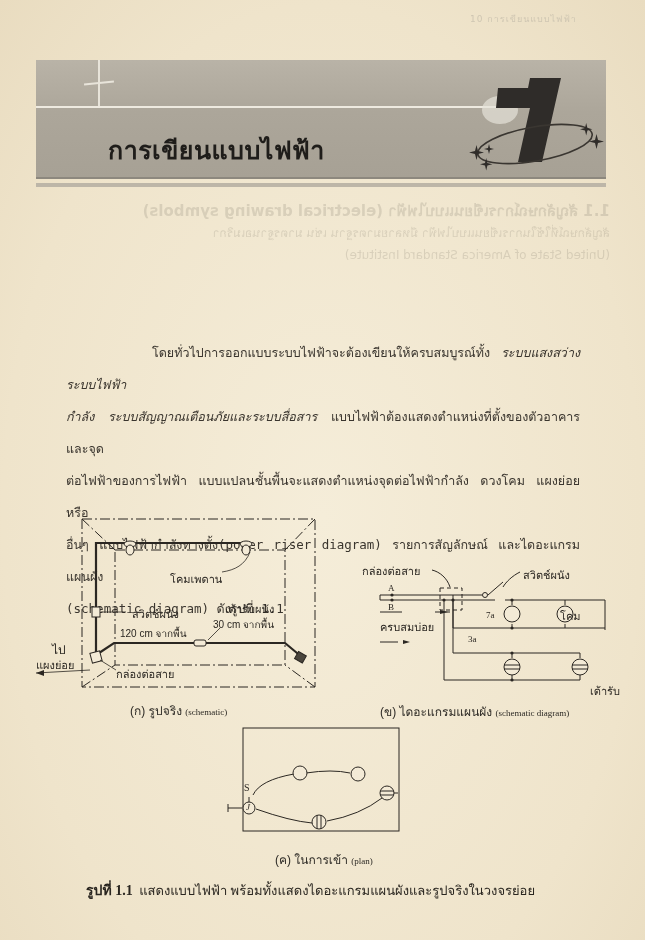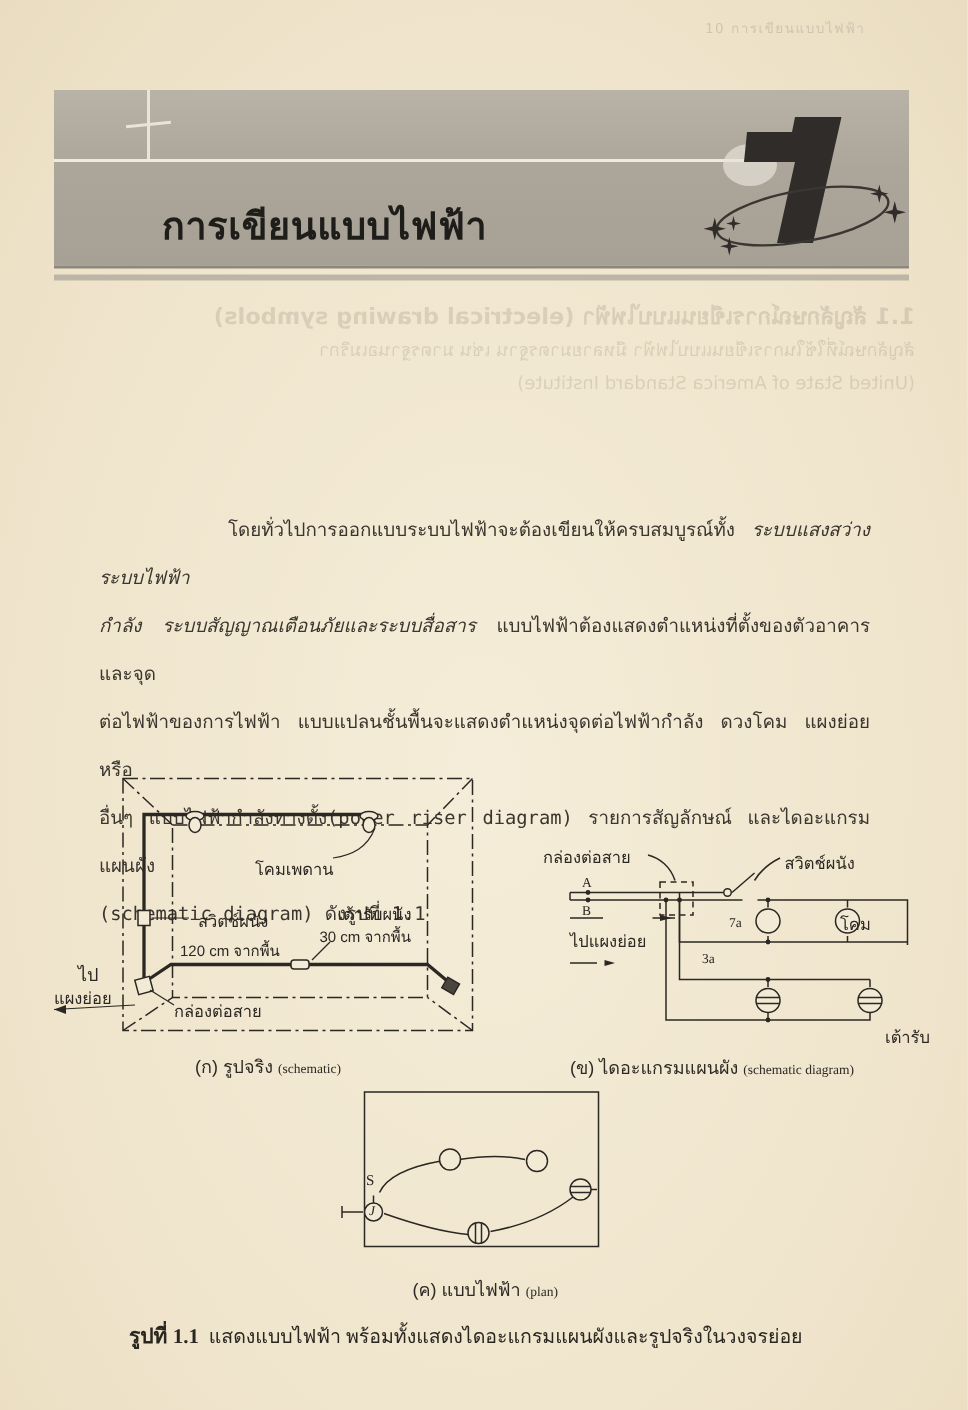--- a/index.html
+++ b/index.html
@@ -203,21 +203,21 @@
         <line x1="232" y1="125" x2="248" y2="125"></line>
         <line x1="232" y1="129" x2="248" y2="129"></line>
     </g>
     <path d="M92,30 C100,32 107,38 110,47" stroke="#2b2722" fill="none"></path>
     <path d="M180,32 C172,36 166,42 163,47" stroke="#2b2722" fill="none"></path>
   </svg>
   <div class="lbl" style="left:22px;top:22px;">กล่องต่อสาย</div>
   <div class="lbl" style="left:183px;top:26px;">สวิตช์ผนัง</div>
   <div class="lbl lbl-s" style="left:48px;top:43px;">A</div>
   <div class="lbl lbl-s" style="left:48px;top:62px;">B</div>
-  <div class="lbl" style="left:40px;top:78px;">ไปแผงย่อย</div>
+  <div class="lbl" style="left:40px;top:78px;">ครบสมบ่อย</div>
   <div class="lbl lbl-s" style="left:146px;top:70px;">7a</div>
   <div class="lbl" style="left:220px;top:67px;">โคม</div>
   <div class="lbl lbl-s" style="left:128px;top:94px;">3a</div>
   <div class="lbl" style="left:250px;top:120px;margin-top:22px;">เต้ารับ</div>
 </div>
 <div class="fig-caption" style="left:380px;top:702px;"><span>(ข) ไดอะแกรมแผนผัง</span> <small>(schematic diagram)</small></div>
 
 <div class="fig" style="left:220px;top:725px;width:220px;height:120px;">
   <svg width="220" height="120" viewBox="0 0 220 120">
     <rect x="23" y="3" width="156" height="103" fill="none" stroke="#2b2722"></rect>
@@ -239,17 +239,17 @@
       <circle cx="167" cy="68" r="7"></circle>
     </g>
     <line x1="97" y1="90" x2="97" y2="104" stroke="#2b2722"></line>
       <line x1="101" y1="90" x2="101" y2="104" stroke="#2b2722"></line>
     <line x1="160" y1="66" x2="174" y2="66" stroke="#2b2722"></line>
       <line x1="160" y1="70" x2="174" y2="70" stroke="#2b2722"></line>
   </svg>
   <div class="lbl lbl-s" style="left:24px;top:57px;font-size:10px;">S</div>
   <div class="lbl lbl-s" style="left:26px;top:77px;font-size:9px;font-style:italic;">J</div>
 </div>
-<div class="fig-caption" style="left:275px;top:850px;"><span>(ค) แบบไฟฟ้า</span> <small>(plan)</small></div>
+<div class="fig-caption" style="left:275px;top:850px;"><span>(ค) ในการเข้า</span> <small>(plan)</small></div>
 
 <div class="main-caption">
   <b>รูปที่ 1.1</b>&nbsp;&nbsp;<span>แสดงแบบไฟฟ้า พร้อมทั้งแสดงไดอะแกรมแผนผังและรูปจริงในวงจรย่อย</span>
 </div>
 
 </body></html>

